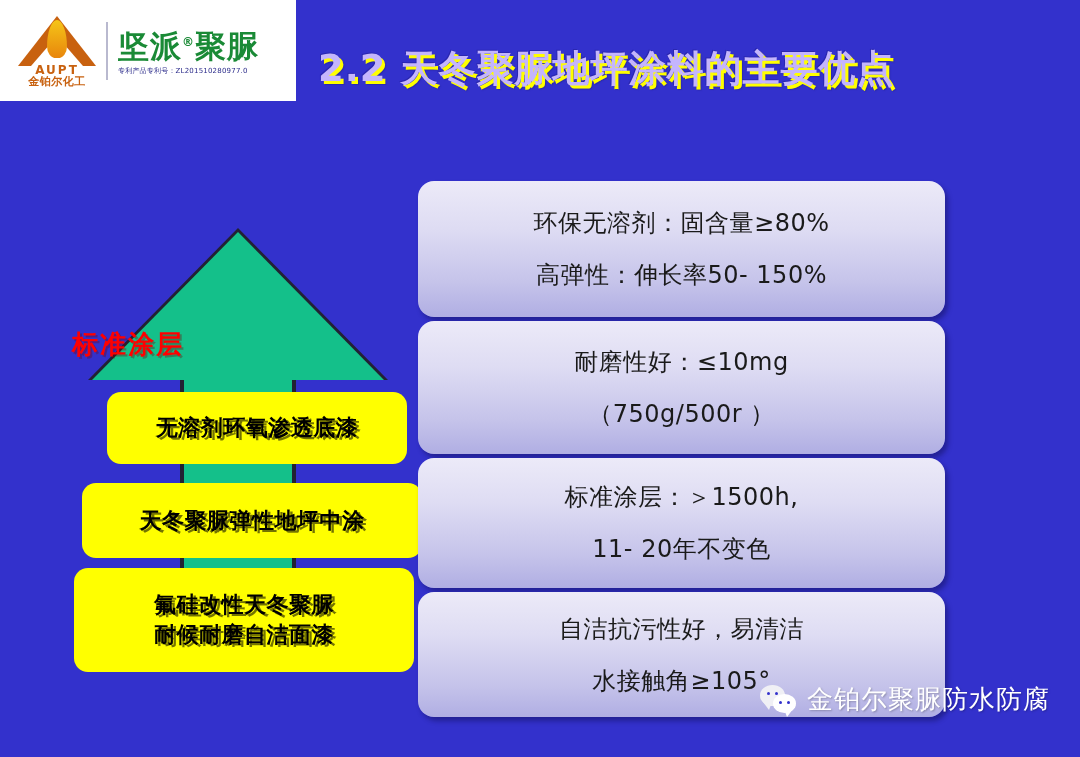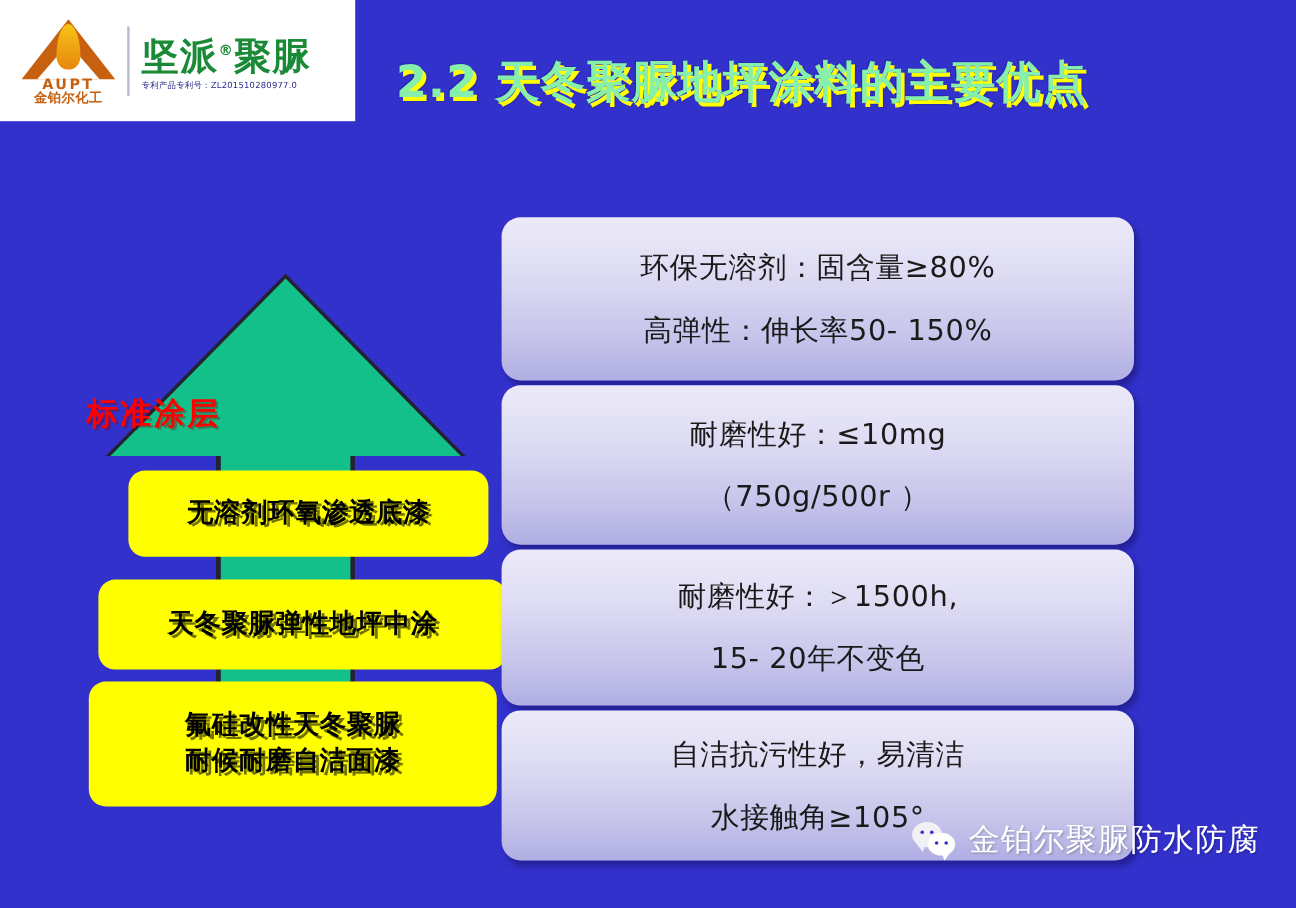--- a/index.html
+++ b/index.html
@@ -129,26 +129,26 @@
     margin-top: 2px;
     font-size: 7px;
     color: #2b2b8a;
     letter-spacing: 0.2px;
     white-space: nowrap;
   }
 
   
   .slide-title {
     position: absolute;
-    left: 330px;
+    left: 318px;
     top: 44px;
     width: 700px;
     font-size: 37px;
     font-weight: bold;
-    color: #86efac;
+    color: #c4b5fd;
     letter-spacing: 1px;
     white-space: nowrap;
     text-shadow:
       3px 3px 0 #ffff00,
       -1px -1px 0 #2a27b0,
       4px 4px 1px rgba(40,38,150,0.55);
   }
 
   
   .arrow-area {
@@ -390,22 +390,22 @@
     <span>环保无溶剂：固含量≥80%</span>
     <span>高弹性：伸长率50- 150%</span>
   </div>
 
   <div class="panel panel-2">
     <span>耐磨性好：≤10mg</span>
     <span>（750g/500r  ）</span>
   </div>
 
   <div class="panel panel-3">
-    <span>耐磨性好：＞1500h,</span>
-    <span>15- 20年不变色</span>
+    <span>标准涂层：＞1500h,</span>
+    <span>11- 20年不变色</span>
   </div>
 
   <div class="panel panel-4">
     <span>自洁抗污性好，易清洁</span>
     <span>水接触角≥105°</span>
   </div>
 
   <div class="watermark">
     <div class="wechat-icon">
       <div class="wechat-big"></div>

